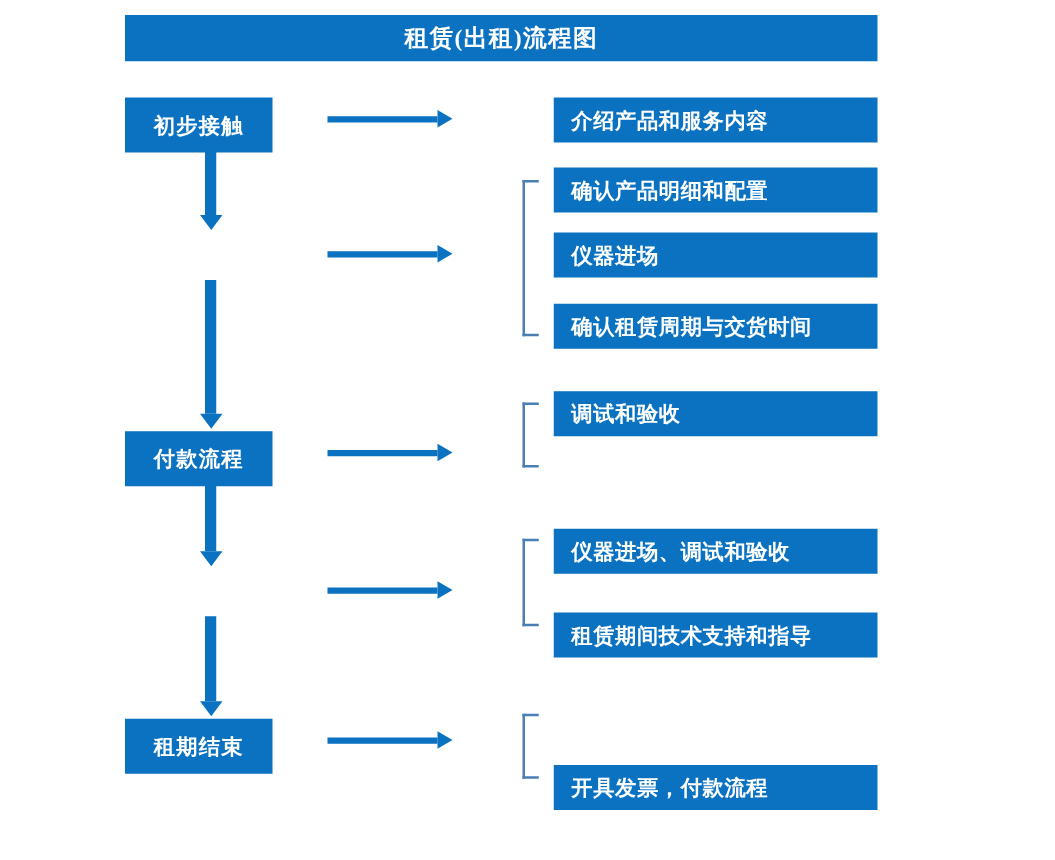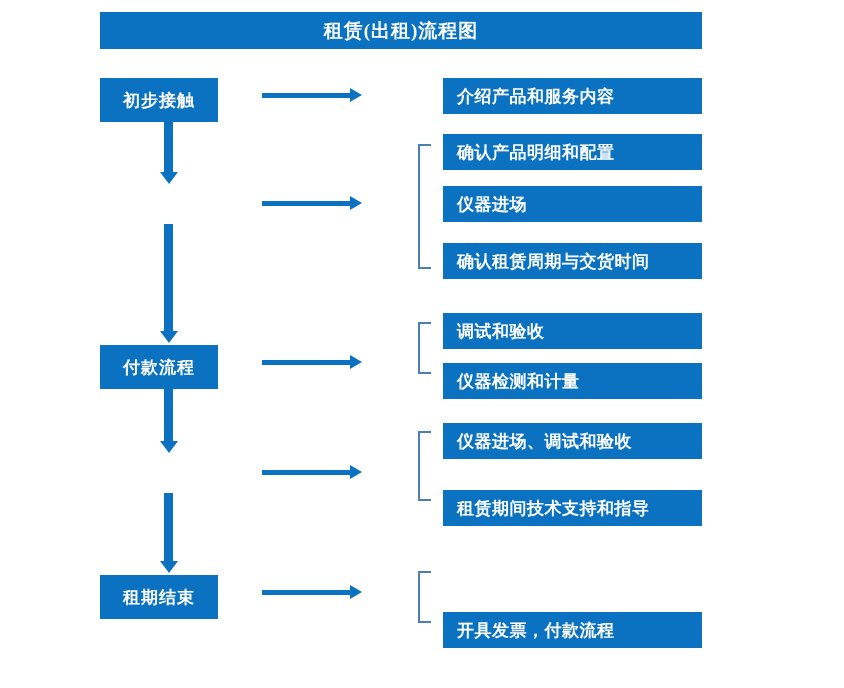--- a/index.html
+++ b/index.html
@@ -168,18 +168,17 @@
   <div class="bracket" style="top:144px;height:125px"></div>
   <div class="bracket" style="top:322px;height:52px"></div>
   <div class="bracket" style="top:431px;height:70px"></div>
   <div class="bracket" style="top:571px;height:52px"></div>
 
   <div class="node right" style="top:78px">介绍产品和服务内容</div>
   <div class="node right" style="top:134px">确认产品明细和配置</div>
   <div class="node right" style="top:186px">仪器进场</div>
   <div class="node right" style="top:243px">确认租赁周期与交货时间</div>
   <div class="node right" style="top:313px">调试和验收</div>
-  <div class="node right" style="top:363px">仪器检测和计量</div>
   <div class="node right" style="top:423px">仪器进场、调试和验收</div>
   <div class="node right" style="top:490px">租赁期间技术支持和指导</div>
   <div class="node right" style="top:612px">开具发票，付款流程</div>
 
 </div>
 
 </body></html>

